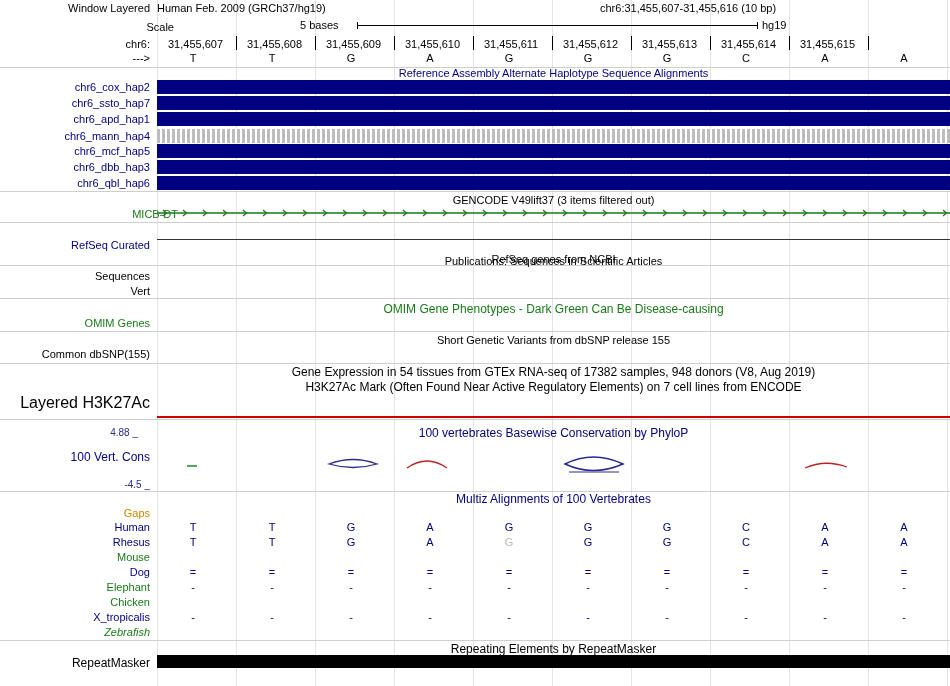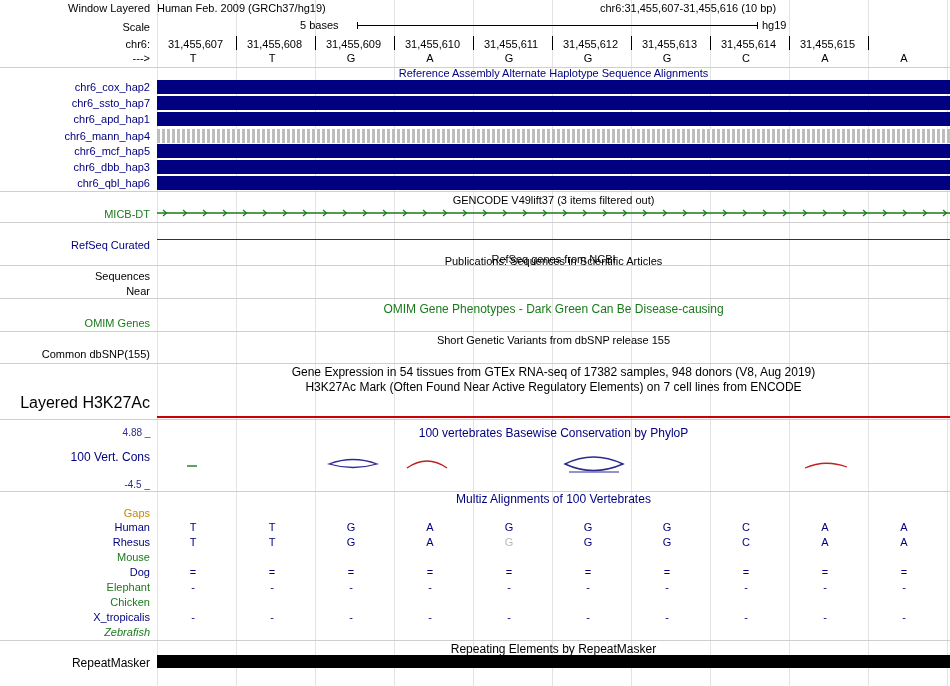--- a/index.html
+++ b/index.html
@@ -38,21 +38,21 @@
   <div class="vert-grid" style="left:631px;"></div>
   <div class="vert-grid" style="left:710px;"></div>
   <div class="vert-grid" style="left:789px;"></div>
   <div class="vert-grid" style="left:868px;"></div>
   <div class="vert-grid" style="left:947px;"></div>
 
   <div class="lbl" style="left:0;top:2px;width:150px;">Window Layered</div>
   <div class="ctr" style="left:157px;top:2px;width:793px;">Human Feb. 2009 (GRCh37/hg19)</div>
   <div style="position:absolute;left:600px;top:2px;">chr6:31,455,607-31,455,616 (10 bp)</div>
 
-  <div class="lbl" style="left:0;top:21px;width:150px;">Scale</div>
+  <div class="lbl" style="left:0;top:21px;width:150px;padding-left:24px;">Scale</div>
   <div style="position:absolute;left:300px;top:19px;">5 bases</div>
   <div class="scalebar" style="left:357px;top:25px;width:400px;"></div>
   <div class="scaletick" style="left:357px;top:22px;"></div>
   <div class="scaletick" style="left:757px;top:22px;"></div>
   <div style="position:absolute;left:762px;top:19px;">hg19</div>
 
   <div class="lbl" style="left:0;top:38px;width:150px;">chr6:</div>
   <div class="numrow">
     <span style="left:168px;top:38px;">31,455,607</span>
     <span style="left:247px;top:38px;">31,455,608</span>
@@ -108,21 +108,21 @@
 
   <div class="lbl" style="left:0;top:161px;width:150px;color:#000080;">chr6_dbb_hap3</div>
   <div class="track-area bluebar" style="top:160px;"></div>
 
   <div class="lbl" style="left:0;top:177px;width:150px;color:#000080;">chr6_qbl_hap6</div>
   <div class="track-area bluebar" style="top:176px;"></div>
 
   <div class="sep" style="top:191px;"></div>
 
   <div class="centertitle" style="top:194px;color:#000;">GENCODE V49lift37 (3 items filtered out)</div>
-  <div class="lbl" style="left:0;top:208px;width:150px;color:#1a7a1a;">MICB-DT</div>
+  <div class="lbl" style="left:0;top:208px;width:150px;color:#1a7a1a;padding-left:28px;">MICB-DT</div>
   <div class="track-area" style="top:206px;height:14px;">
     <svg width="793" height="14">
       <line x1="0" y1="7" x2="793" y2="7" stroke="#1a7a1a" stroke-width="1.4"></line>
       <g fill="none" stroke="#1a7a1a" stroke-width="1.2">
         <path d="M6 4 L9.5 7 L6 10"></path>
           <path d="M26 4 L29.5 7 L26 10"></path>
           <path d="M46 4 L49.5 7 L46 10"></path>
         <path d="M66 4 L69.5 7 L66 10"></path>
           <path d="M86 4 L89.5 7 L86 10"></path>
           <path d="M106 4 L109.5 7 L106 10"></path>
@@ -167,21 +167,21 @@
   <div class="sep" style="top:222px;"></div>
 
   <div class="centertitle" style="top:253px;color:#000;">RefSeq genes from NCBI</div>
   <div class="lbl" style="left:0;top:239px;width:150px;color:#000080;">RefSeq Curated</div>
   <div class="track-area" style="top:239px;height:1px;background:#333;"></div>
 
   <div class="sep" style="top:265px;"></div>
 
   <div class="centertitle" style="top:255px;color:#000;">Publications: Sequences in Scientific Articles</div>
   <div class="lbl" style="left:0;top:270px;width:150px;color:#000;">Sequences</div>
-  <div class="lbl" style="left:0;top:285px;width:150px;color:#000;">Near</div>
+  <div class="lbl" style="left:0;top:285px;width:150px;color:#000;">Vert</div>
 
   <div class="sep" style="top:298px;"></div>
 
   <div class="centertitle" style="top:302px;color:#1a7a1a;font-size:12px;">OMIM Gene Phenotypes - Dark Green Can Be Disease-causing</div>
   <div class="lbl" style="left:0;top:317px;width:150px;color:#1a7a1a;">OMIM Genes</div>
 
   <div class="sep" style="top:331px;"></div>
 
   <div class="centertitle" style="top:334px;color:#000;">Short Genetic Variants from dbSNP release 155</div>
   <div class="lbl" style="left:0;top:348px;width:150px;color:#000;">Common dbSNP(155)</div>
@@ -189,21 +189,21 @@
   <div class="sep" style="top:363px;"></div>
 
   <div class="centertitle" style="top:365px;color:#000;font-size:12px;">Gene Expression in 54 tissues from GTEx RNA-seq of 17382 samples, 948 donors (V8, Aug 2019)</div>
   <div class="centertitle" style="top:380px;color:#000;font-size:12px;">H3K27Ac Mark (Often Found Near Active Regulatory Elements) on 7 cell lines from ENCODE</div>
   <div class="lbl" style="left:0;top:394px;width:150px;color:#000;font-size:16px;">Layered H3K27Ac</div>
   <div class="redline" style="top:416px;"></div>
 
   <div class="sep" style="top:419px;"></div>
 
   <div class="centertitle" style="top:426px;color:#000080;font-size:12px;">100 vertebrates Basewise Conservation by PhyloP</div>
-  <div class="consaxis" style="left:109px;top:427px;width:55px;text-align:center;">4.88 _</div>
+  <div class="consaxis" style="left:83px;top:427px;width:55px;text-align:right;">4.88 _</div>
   <div class="consaxis" style="left:95px;top:479px;width:55px;text-align:right;">-4.5 _</div>
   <div class="lbl" style="left:0;top:450px;width:150px;color:#000080;font-size:12px;">100 Vert. Cons</div>
 
   <div class="track-area" style="top:424px;height:66px;">
     <svg width="793" height="66">
       <line x1="0" y1="42" x2="793" y2="42" stroke="#ffffff" stroke-width="0"></line>
 
       <line x1="30" y1="42" x2="40" y2="42" stroke="#1a7a1a" stroke-width="1.4"></line>
 
       <path d="M172 40 Q196 31 220 40 Q196 47 172 40 Z" fill="none" stroke="#2b2b8f" stroke-width="1.3"></path>

